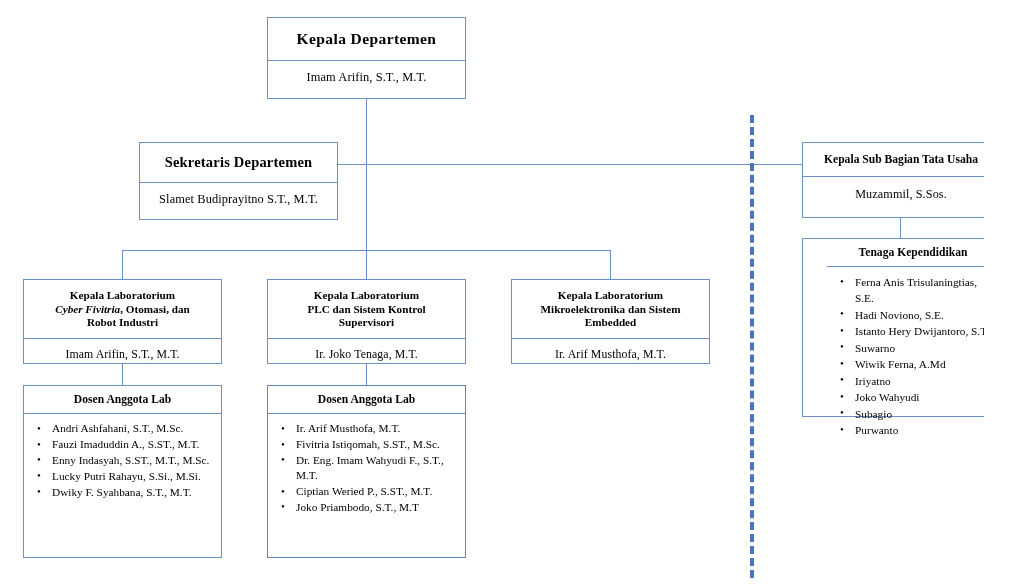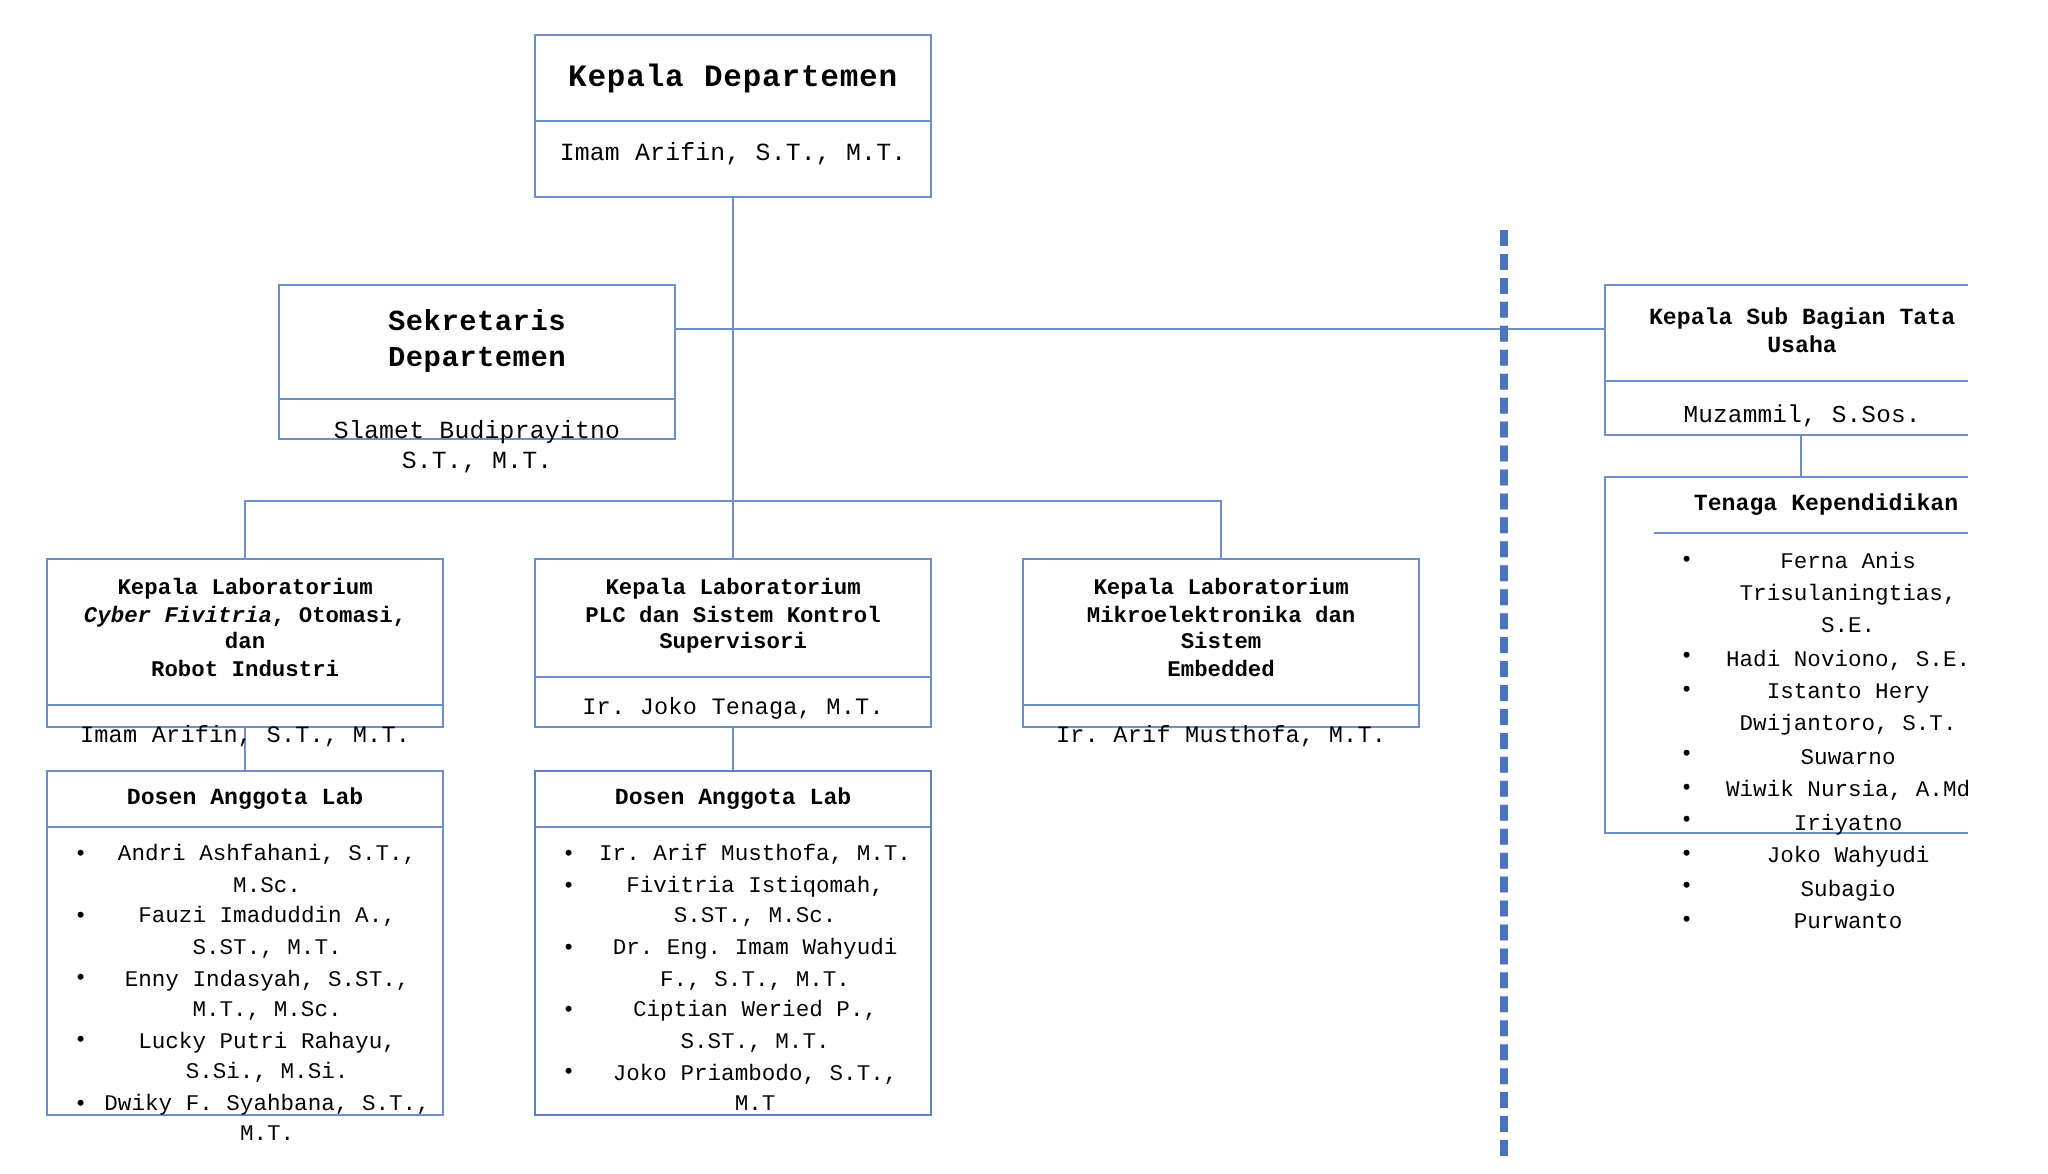--- a/index.html
+++ b/index.html
@@ -10,21 +10,20 @@
   body {
     font-family: "Liberation Serif", "DejaVu Serif", serif;
     color: #000000;
   }
   #chart-root {
     position: relative;
     width: 984px;
     height: 587px;
     overflow: hidden;
     background: #ffffff;
-    font-family: Liberation Mono, monospace;
   }
 
   
   .line {
     position: absolute;
     background: #6e90c8;
   }
   .line-v { width: 1px; }
   .line-h { height: 1px; }
 
@@ -44,21 +43,20 @@
   .node.thick { border-color: #5b83c4; }
 
   .node-title {
     text-align: center;
     font-weight: bold;
     line-height: 1.22;
     box-sizing: border-box;
   }
   .node-divider {
     border-top: 1px solid #6e90c8;
-    text-align: center;
   }
   .node-name {
     text-align: center;
     line-height: 1.2;
     box-sizing: border-box;
     letter-spacing: .1px;
   }
 
   
   .t-head { font-size: 15.5px; letter-spacing: .4px; padding: 12px 6px 11px; }
@@ -129,21 +127,21 @@
     <div class="node-divider node-name n-unit">Muzammil,  S.Sos.</div>
   </div>
 
   <div class="node" style="left:802px; top:238px; width:198px; height:179px;padding-left:24px;">
     <div class="node-title t-list">Tenaga Kependidikan</div>
     <ul class="bullets staff node-divider" id="staff-list">
         <li>Ferna Anis Trisulaningtias,  S.E.</li>
         <li>Hadi Noviono,  S.E.</li>
         <li>Istanto Hery Dwijantoro,  S.T.</li>
         <li>Suwarno</li>
-        <li>Wiwik  Nursia, A.Md</li>
+        <li>Wiwik  Ferna, A.Md</li>
         <li>Iriyatno</li>
         <li>Joko Wahyudi</li>
         <li>Subagio</li>
         <li>Purwanto</li>
       </ul>
   </div>
 
   <div class="node" style="left:23px; top:279px; width:199px; height:85px;">
     <div class="node-title t-lab">
       <div>Kepala Laboratorium</div>

